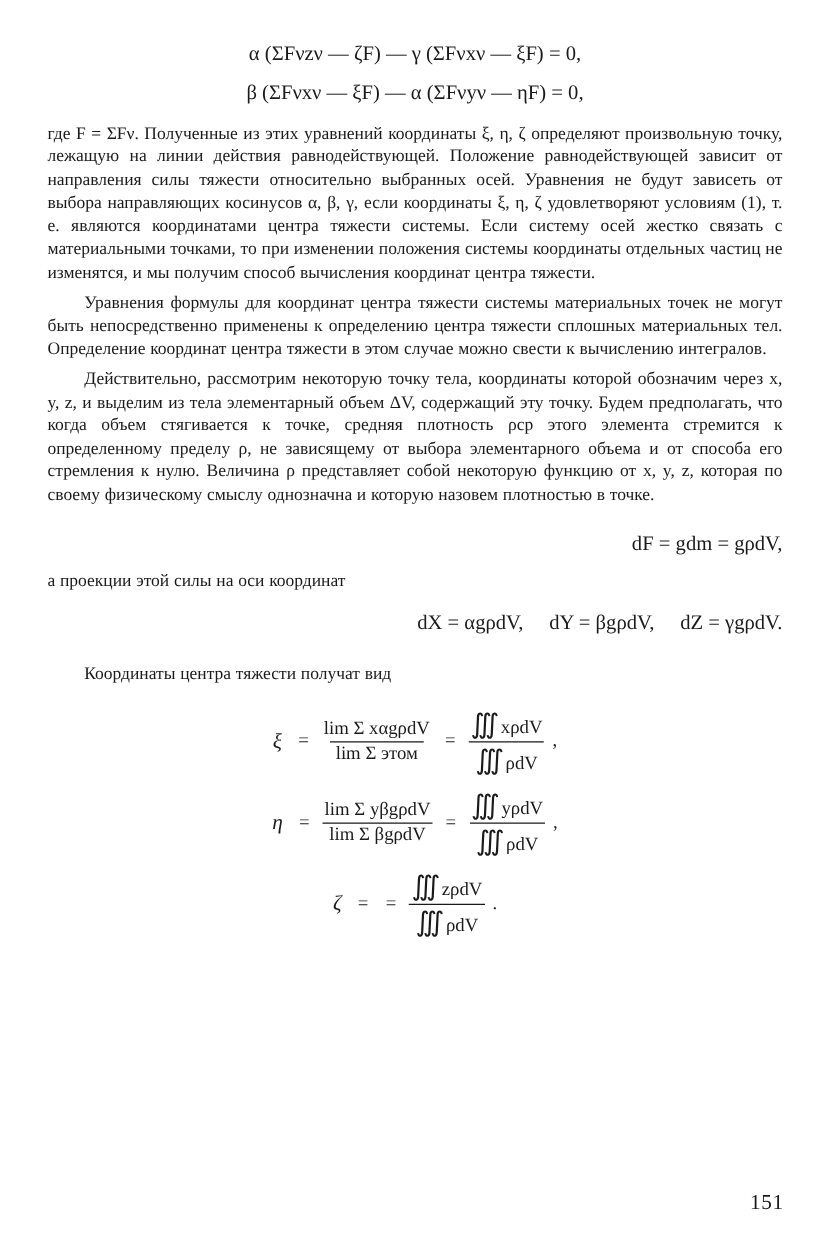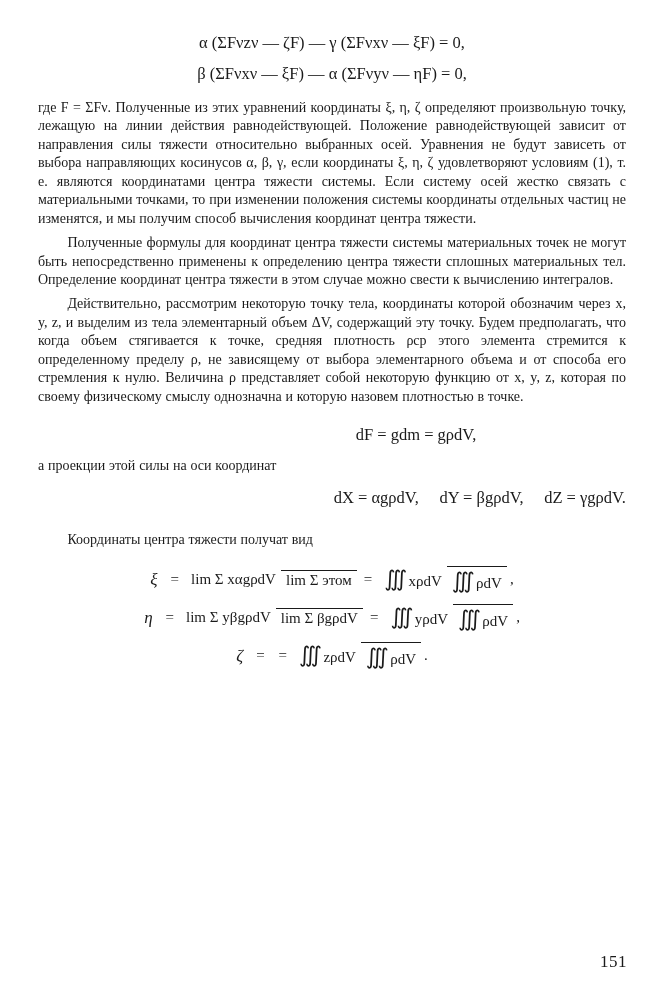--- a/index.html
+++ b/index.html
@@ -54,21 +54,21 @@
   .gap-s { height: 6px; }
   .gap-m { height: 11px; }
 
   .display-eq {
     text-align: center;
     font-size: 16.5px;
     margin: 13px 0 12px 0;
     font-family: "Liberation Serif", serif;
   }
   .display-eq.left-ind {
-    text-align: center;
+    text-align: right;
     padding-left: 168px;
   }
   .display-eq.left-ind2 {
     text-align: right;
     padding-left: 148px;
   }
 
   
   .frac-row {
     display: flex;
@@ -78,21 +78,21 @@
     font-size: 15px;
   }
   .frac-row .lhs {
     font-size: 17px;
     font-style: italic;
     padding-right: 6px;
   }
   .eqsign { padding: 0 7px; font-size: 15px; }
   .frac {
     display: inline-flex;
-    flex-direction: row;
+    flex-direction: column;
     align-items: center;
     vertical-align: middle;
   }
   .frac .num {
     padding: 0 5px 1px 5px;
     white-space: nowrap;
   }
   .frac .den {
     border-top: 1px solid #1a1a1a;
     padding: 1px 5px 0 5px;
@@ -125,21 +125,21 @@
       <div class="eq-line">α (ΣFνzν — ζF) — γ (ΣFνxν — ξF) = 0,</div>
       <div class="eq-line">β (ΣFνxν — ξF) — α (ΣFνyν — ηF) = 0,</div>
     </div>
 
     <div class="gap-s"></div>
 
     <p class="para">где F = ΣFν. Полученные из этих уравнений координаты ξ, η, ζ определяют произвольную точку, лежащую на линии действия равнодействующей. Положение равнодействующей зависит от направления силы тяжести относительно выбранных осей. Уравнения не будут зависеть от выбора направляющих косинусов α, β, γ, если координаты ξ, η, ζ удовлетворяют условиям (1), т. е. являются координатами центра тяжести системы. Если систему осей жестко связать с материальными точками, то при изменении положения системы координаты отдельных частиц не изменятся, и мы получим способ вычисления координат центра тяжести.</p>
 
     <div class="gap-s"></div>
 
-    <p class="para indent">Полученные формулы для координат центра тяжести системы материальных точек не могут быть непосредственно применены к определению центра тяжести сплошных материальных тел. Определение координат центра тяжести в этом случае можно свести к вычислению интегралов.</p>
+    <p class="para indent">Уравнения формулы для координат центра тяжести системы материальных точек не могут быть непосредственно применены к определению центра тяжести сплошных материальных тел. Определение координат центра тяжести в этом случае можно свести к вычислению интегралов.</p>
 
     <div class="gap-s"></div>
 
     <p class="para indent">Действительно, рассмотрим некоторую точку тела, координаты которой обозначим через x, y, z, и выделим из тела элементарный объем ΔV, содержащий эту точку. Будем предполагать, что когда объем стягивается к точке, средняя плотность ρср этого элемента стремится к определенному пределу ρ, не зависящему от выбора элементарного объема и от способа его стремления к нулю. Величина ρ представляет собой некоторую функцию от x, y, z, которая по своему физическому смыслу однозначна и которую назовем плотностью в точке.</p>
 
     <div class="gap-s"></div>
 
 
     <div class="display-eq left-ind">dF = gdm = gρdV,</div>
 

